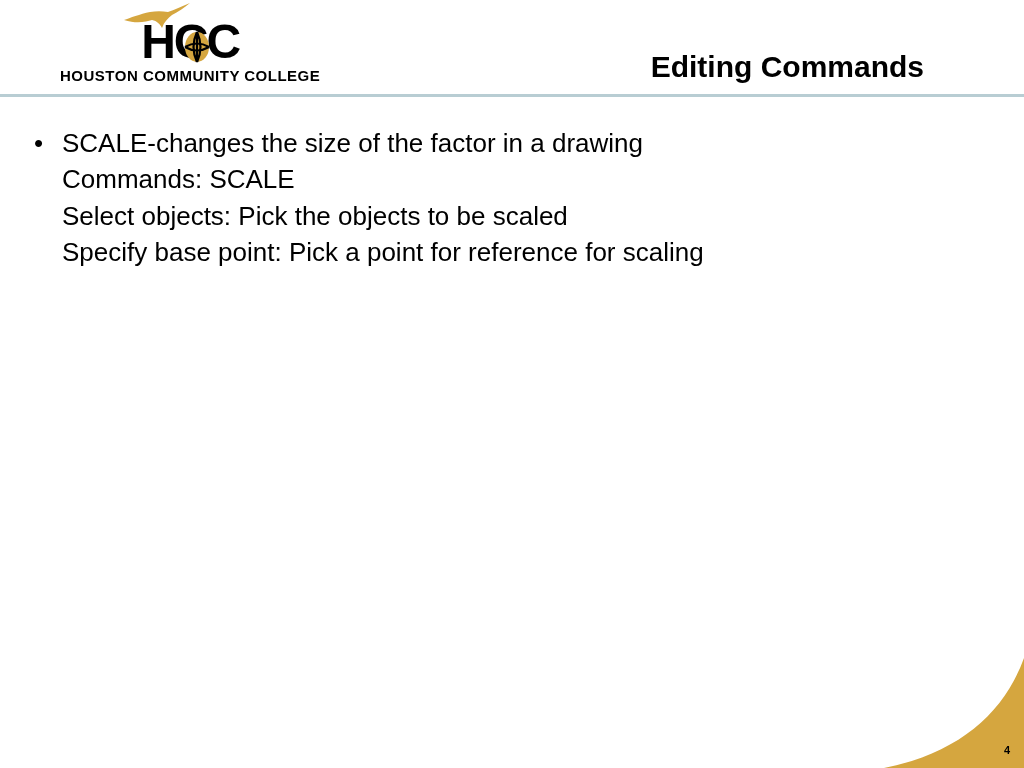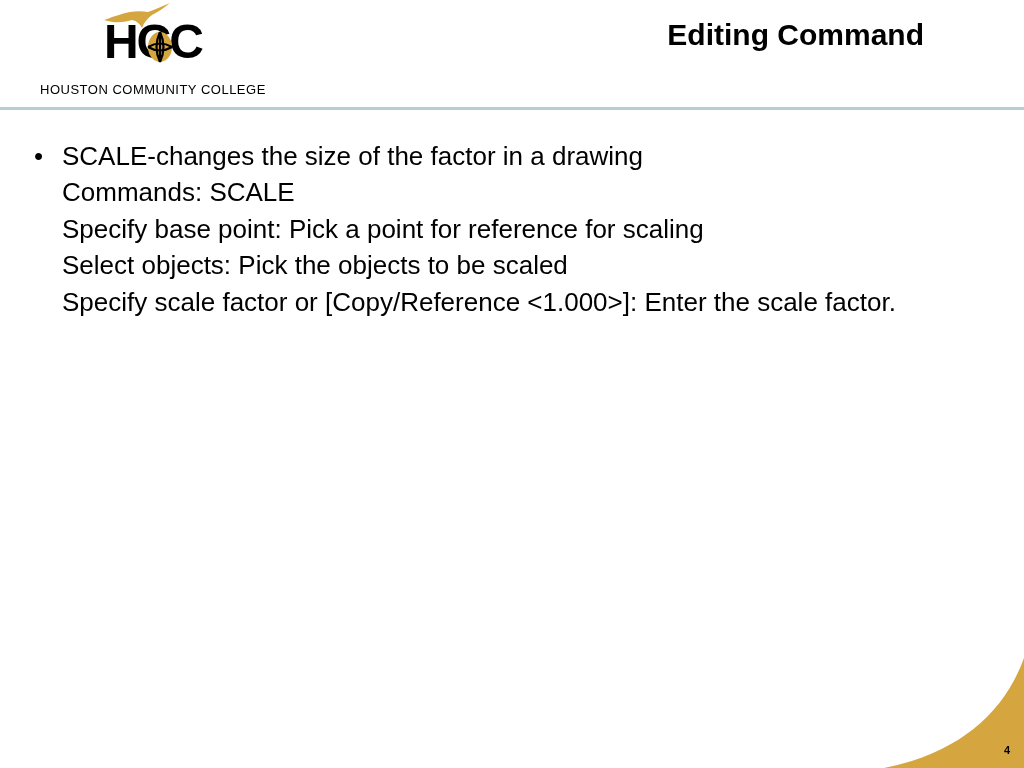--- a/index.html
+++ b/index.html
@@ -6,23 +6,23 @@
     body {
       width: 1024px;
       height: 768px;
       font-family: Arial, Helvetica, sans-serif;
       background: #ffffff;
       position: relative;
       overflow: hidden;
     }
     .header {
       display: flex;
-      align-items: flex-start;
+      align-items: flex-end;
       justify-content: space-between;
-      padding: 18px 40px 10px 40px;
+      padding: 18px 40px 10px 60px;
       border-bottom: 3px solid #b8cdd3;
       gap: 41px;
     }
     .logo-block {
       display: flex;
       flex-direction: column;
       align-items: center;
       position: relative;
     }
     .logo-eagle {
@@ -41,25 +41,25 @@
     .logo-c-wrap {
       position: relative;
       display: inline-block;
     }
     .logo-globe {
       position: absolute;
       left: 8px;
       top: 6px;
     }
     .logo-sub {
-      font-size: 13px;
-      font-weight: 400;
+      font-size: 15px;
+      font-weight: 700;
       letter-spacing: 0.5px;
       color: #000;
-      margin-top: 16px;
+      margin-top: 1px;
       white-space: nowrap;
     }
     .title {
       font-size: 30px;
       font-weight: 700;
       color: #000;
       margin-right: 60px;
     }
     .content {
       padding: 28px 50px 0 28px;
@@ -112,32 +112,31 @@
               <ellipse cx="15" cy="17" rx="12" ry="15" fill="#d5a63f"></ellipse>
               <path d="M3 17 Q15 10 27 17" stroke="#000" stroke-width="2.2" fill="none"></path>
               <path d="M3 17 Q15 24 27 17" stroke="#000" stroke-width="2.2" fill="none"></path>
               <path d="M15 2 Q8 17 15 32" stroke="#000" stroke-width="2.2" fill="none"></path>
               <path d="M15 2 Q22 17 15 32" stroke="#000" stroke-width="2.2" fill="none"></path>
               <line x1="15" y1="2" x2="15" y2="32" stroke="#000" stroke-width="2.2"></line>
             </svg></span></span>C
     </div>
     <div class="logo-sub">HOUSTON COMMUNITY COLLEGE</div>
   </div>
-  <div class="title">Editing Command</div>
+  <div class="title">Editing Commands</div>
 </div>
 
 <div class="content">
   <div class="bullet-item">
     <div class="bullet-marker">•</div>
     <div class="bullet-body">
       <div>SCALE-changes the size of the factor in a drawing</div>
       <div>Commands: SCALE</div>
+      <div>Select objects: Pick the objects to be scaled</div>
       <div>Specify base point: Pick a point for reference for scaling</div>
-      <div>Select objects: Pick the objects to be scaled</div>
-      <div>Specify scale factor or [Copy/Reference &lt;1.000&gt;]: Enter the scale factor.</div>
     </div>
   </div>
 </div>
 
 <div class="corner-swoosh">
   <svg width="140" height="110" viewBox="0 0 140 110">
     <path d="M140 0 C 120 55, 75 95, 0 110 L 140 110 Z" fill="#d5a63f"></path>
   </svg>
 </div>
 <div class="page-num">4</div>

